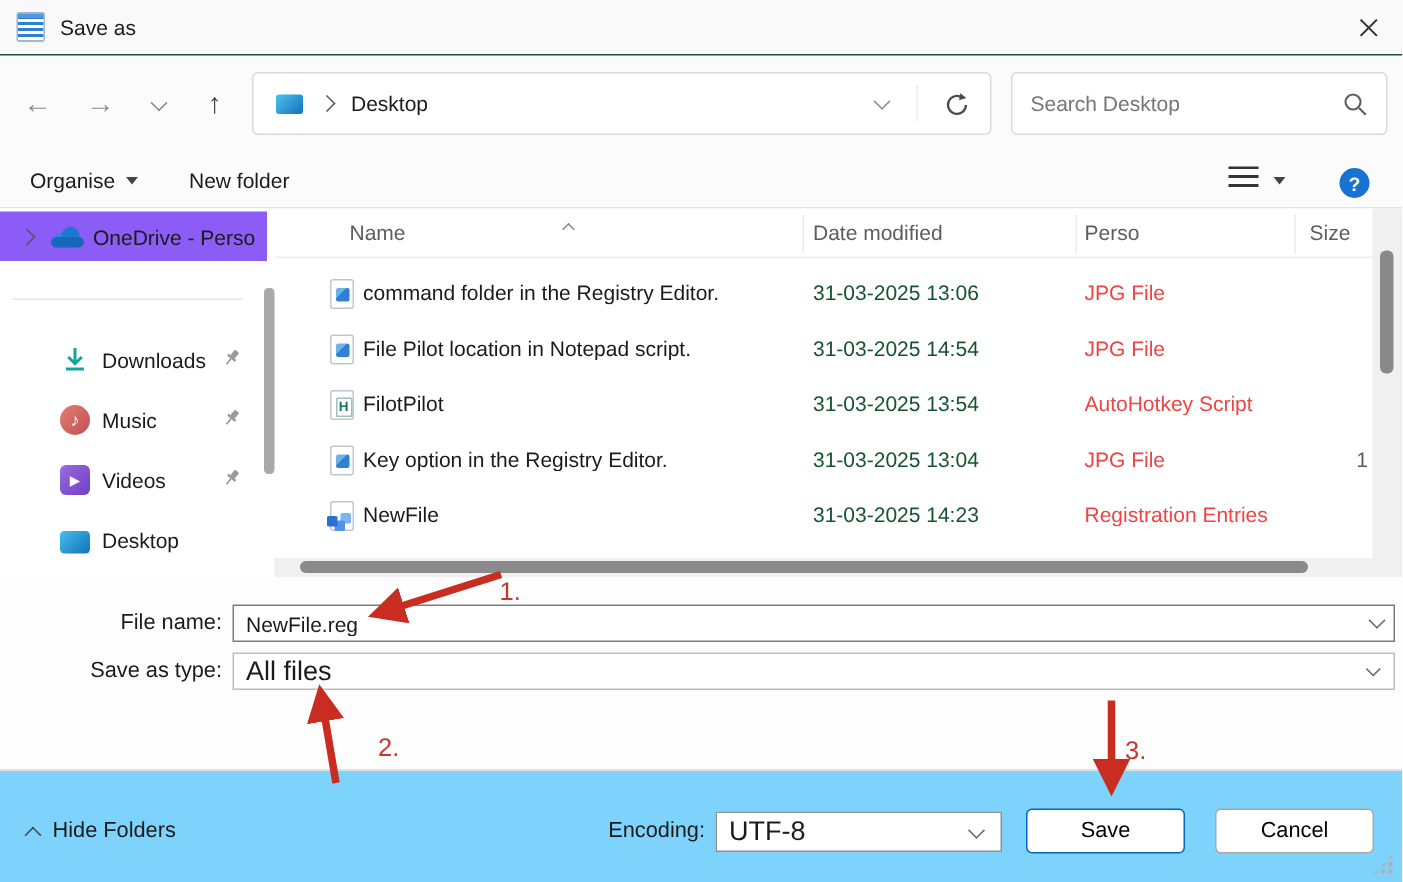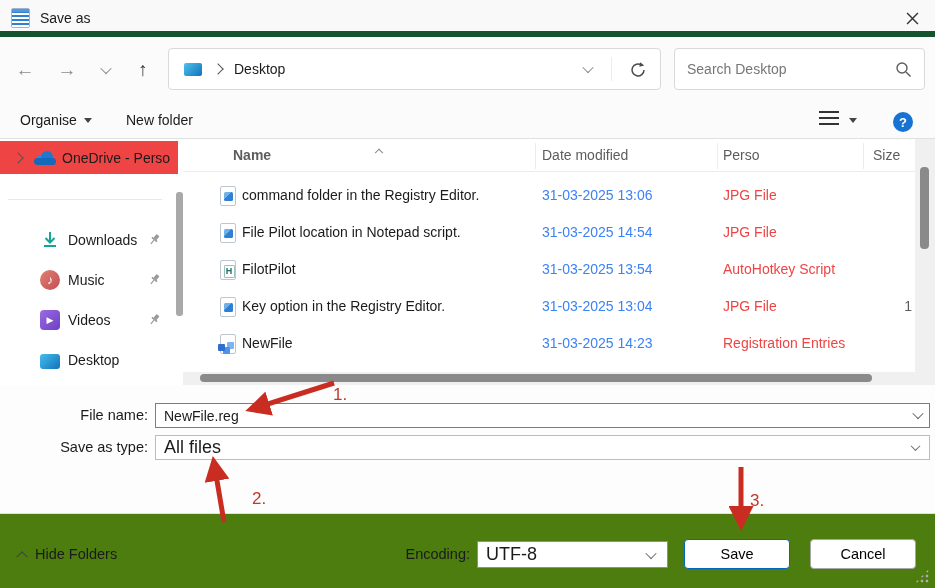--- a/index.html
+++ b/index.html
@@ -1,21 +1,21 @@
 <!DOCTYPE html>
 <html><head>
 <meta charset="utf-8">
 <style>
   * { margin:0; padding:0; box-sizing:border-box; }
   html,body { width:935px; height:588px; }
   body { font-family:"Liberation Sans", sans-serif; color:#1b1b1b; background:#fff; }
   .dialog { position:relative; width:935px; height:588px; background:#fdfdfd; overflow:hidden; }
 
   
-  .titlebar { position:absolute; left:0; top:0; width:935px; height:37px; background:#f9f9f9; border-bottom:6px solid #14532d; }
+  .titlebar { position:absolute; left:0; top:0; width:935px; height:37px; background:#f9f9f9; border-bottom:1px solid #14532d; }
   .app-icon { position:absolute; left:11px; top:8px; width:19px; height:20px; background:#fff; border:1px solid #9db6cf; border-radius:2px;
               background-image:repeating-linear-gradient(#fff 0 2px, #2f7fd2 2px 4px); }
   .app-icon::before { content:""; position:absolute; left:0; top:0; right:0; height:3px; background:#5596d8; }
   .title-text { position:absolute; left:40px; top:10px; font-size:14px; }
   .close-btn { position:absolute; right:8px; top:5px; width:30px; height:26px; display:flex; align-items:center; justify-content:center; cursor:pointer; }
 
   
   .navbar { position:absolute; left:0; top:38px; width:935px; height:64px; background:#fbfbfb; }
   .nav-glyph { position:absolute; top:0; height:64px; display:flex; align-items:center; justify-content:center; font-size:19px; color:#8a8a8a; }
   .chev { display:inline-block; width:8px; height:8px; border-right:1.6px solid #8a8a8a; border-bottom:1.6px solid #8a8a8a; }
@@ -37,21 +37,21 @@
   .tool-item { position:absolute; top:0; height:36px; display:flex; align-items:center; gap:7px; font-size:14px; color:#1b1b1b; cursor:pointer; }
   .tri-down { width:0; height:0; border-left:4px solid transparent; border-right:4px solid transparent; border-top:5px solid #444; }
   .view-icon { position:absolute; left:819px; top:9px; width:20px; height:18px; cursor:pointer;
                background:linear-gradient(#333 0 2px, transparent 2px 6px, #333 6px 8px, transparent 8px 12px, #333 12px 14px, transparent 14px); }
   .view-caret { position:absolute; left:849px; top:16px; }
   .help-btn { position:absolute; left:893px; top:10px; width:20px; height:20px; border-radius:50%; background:#1673d2; color:#fff; font-size:13px; font-weight:bold; display:flex; align-items:center; justify-content:center; cursor:pointer; }
 
   
   .main { position:absolute; left:0; top:139px; width:935px; height:246px; background:#fff; }
   .sidebar { position:absolute; left:0; top:0; width:178px; height:246px; background:#fff; overflow:hidden; }
-  .side-selected { position:absolute; left:0; top:2px; width:178px; height:33px; background:#ef4444; display:flex; align-items:center; cursor:pointer; }
+  .side-selected { position:absolute; left:0; top:2px; width:178px; height:33px; background:#8b5cf6; display:flex; align-items:center; cursor:pointer; }
   .side-selected .chev { border-color:#555; margin-left:14px; }
   .cloud-icon { width:22px; height:14px; margin-left:12px; position:relative; }
   .cloud-icon i { position:absolute; border-radius:50%; background:#1d79d0; }
   .cloud-icon i:nth-child(1){ left:2px; top:4px; width:10px; height:10px; background:#2c8ae0;}
   .cloud-icon i:nth-child(2){ left:7px; top:0; width:12px; height:12px; background:#1d79d0;}
   .cloud-icon i:nth-child(3){ left:0; top:7px; width:22px; height:7px; border-radius:4px; background:#1668b8;}
   .side-sel-label { margin-left:6px; font-size:14px; white-space:nowrap; overflow:hidden; }
   .side-divider { position:absolute; left:8px; top:60px; width:154px; height:1px; background:#e8e8e8; }
   .side-item { position:absolute; left:0; width:178px; height:34px; display:flex; align-items:center; cursor:pointer;padding-left:20px; }
   .side-item .icon20 { position:absolute; left:40px; width:20px; height:20px; }
@@ -67,21 +67,21 @@
   .filelist { position:absolute; left:183px; top:0; width:752px; height:246px; }
   .list-header { position:absolute; left:0; top:0; width:732px; height:33px; border-bottom:1px solid #ececec; font-size:14px; color:#5d5d5d; cursor:pointer; }
   .list-header .hcell { position:absolute; top:8px; }
   .hdiv { position:absolute; top:4px; width:1px; height:26px; background:#ececec; }
   .sort-caret { position:absolute; left:193px; top:1px; }
   .sort-caret .chev { width:6px; height:6px; border-color:#8a8a8a; }
   .list-rows { position:absolute; left:0; top:39px; width:752px; }
   .file-row { position:relative; height:37px; cursor:pointer; }
   .fcell { position:absolute; top:9px; font-size:14px; white-space:nowrap; }
   .c-name { left:59px; color:#1b1b1b; max-width:290px; overflow:hidden; }
-  .c-date { left:359px; color:#3b82f6; }
+  .c-date { left:359px; color:#14532d; }
   .c-type { left:540px; color:#ef4444; max-width:180px; overflow:hidden; }
   .c-size { right:23px; color:#5d5d5d; }
   .ficon { position:absolute; left:37px; top:8px; width:16px; height:20px; background:#fff; border:1px solid #bcc7d2; border-radius:2px; }
   .ficon-jpg::after { content:""; position:absolute; left:2.5px; top:5px; width:9px; height:9px; border-radius:1.5px; background:linear-gradient(135deg,#6db1e8 40%,#2f7fd2 40%); }
   .ficon-ahk::after { content:"H"; position:absolute; left:2.5px; top:4px; width:9px; height:11px; font-size:9px; font-weight:bold; color:#1b6e63; border:1px solid #9fc0ba; border-radius:1px; text-align:center; line-height:11px; }
   .ficon-reg::after { content:""; position:absolute; left:-3px; top:9px; width:7px; height:7px; background:#2f6fd0; box-shadow:5px 3px 0 #4f92e8, 9px -2px 0 #7fb2f0; border-radius:1px; }
 
   .v-scrollbar { position:absolute; left:732px; top:0; width:20px; height:233px; background:#f0f0f0; }
   .v-thumb { position:absolute; left:5px; top:28px; width:9px; height:82px; background:#8a8a8a; border-radius:4px; cursor:pointer; }
   .h-scrollbar { position:absolute; left:0; top:233px; width:752px; height:13px; background:#f0f0f0; }
@@ -89,21 +89,21 @@
 
   
   .fields { position:absolute; left:0; top:385px; width:935px; height:128px; background:#fdfdfd; }
   .field-label { position:absolute; width:148px; text-align:right; font-size:14.5px; }
   .combo { position:absolute; left:155px; width:775px; height:25px; background:#fff; display:flex; align-items:center; cursor:pointer; }
   .combo-text { margin-left:8px; font-size:18px; }
   .combo .chev { position:absolute; right:10px; width:7px; height:7px; border-color:#6a6a6a; }
   .filename-input { position:absolute; left:155px; width:775px; height:25px; border:1px solid #7c7c7c; background:#fff; font-family:inherit; font-size:14px; padding-left:8px; outline:none; color:#1b1b1b; }
 
   
-  .footer { position:absolute; left:0; top:513px; width:935px; height:75px; background:#4d7c0f; border-top:1px solid #e2e2e2; }
+  .footer { position:absolute; left:0; top:513px; width:935px; height:75px; background:#7dd3fc; border-top:1px solid #e2e2e2; }
   .hide-folders { position:absolute; left:18px; top:32px; display:flex; align-items:center; gap:9px; font-size:14.5px; cursor:pointer; }
   .hide-folders .chev { border-color:#444; }
   .enc-label { position:absolute; left:330px; top:32px; width:140px; text-align:right; font-size:14.5px; }
   .enc-combo { position:absolute; left:477px; top:27px; width:191px; height:27px; background:#fff; border:1px solid #8f8f8f; display:flex; align-items:center; cursor:pointer; }
   .btn { position:absolute; top:25px; width:106px; height:30px; background:#fff; border-radius:4px; font-size:14.5px; display:flex; align-items:center; justify-content:center; cursor:pointer; font-family:inherit; }
   .btn-save { left:684px; border:1.5px solid #0067c0; }
   .btn-cancel { left:810px; border:1px solid #a8a8a8; }
   .grip { position:absolute; right:6px; bottom:5px; width:14px; height:14px;
           background-image:radial-gradient(circle at 2px 2px, #b0b0b0 1.5px, transparent 1.6px);
           background-size:5px 5px; clip-path:polygon(100% 0, 100% 100%, 0 100%); }
@@ -234,21 +234,21 @@
         <span class="icon20 icon-desktop"></span>
         <span class="lbl">Desktop</span>
       </div>
     </div>
 
     <div class="pane-scrollbar"></div>
 
     <div class="filelist">
       <div class="list-header">
         <span class="sort-caret"><span class="chev chev-up"></span></span>
-        <span class="hcell" style="left:50px;font-weight:bold;">Name</span>
+        <span class="hcell" style="left:50px;">Name</span>
         <span class="hdiv" style="left:352px;"></span>
         <span class="hcell" style="left:359px;">Date modified</span>
         <span class="hdiv" style="left:534px;"></span>
         <span class="hcell" style="left:540px;">Perso</span>
         <span class="hdiv" style="left:680px;"></span>
         <span class="hcell" style="left:690px;">Size</span>
       </div>
 
       <div class="list-rows">
         <div class="file-row">

